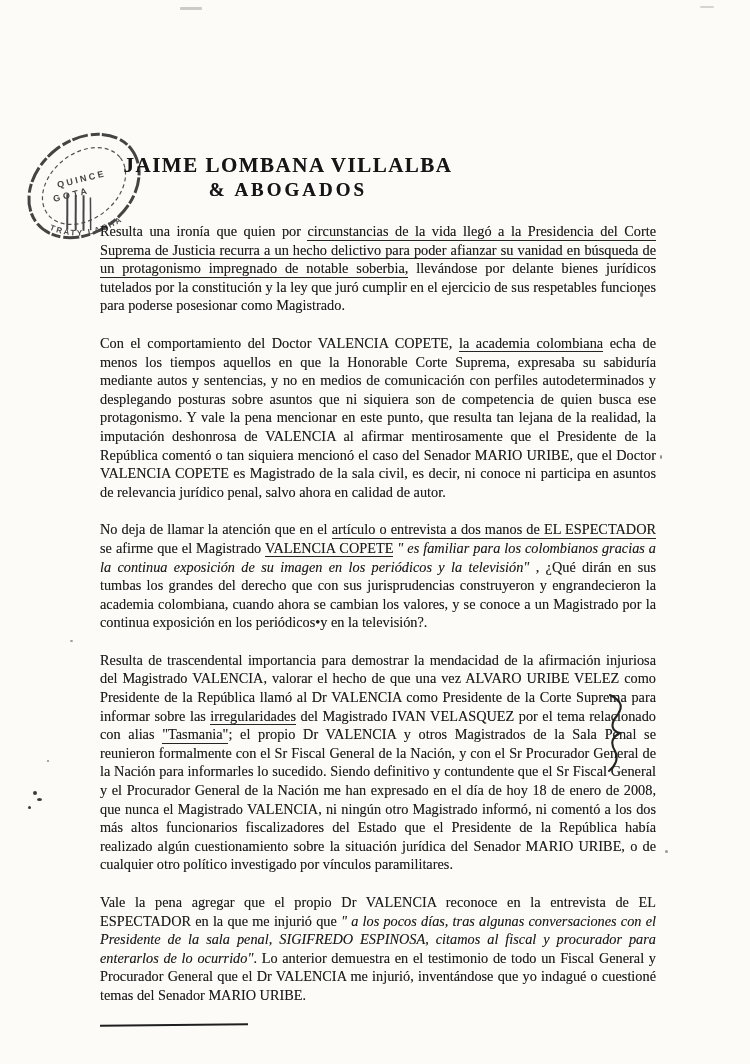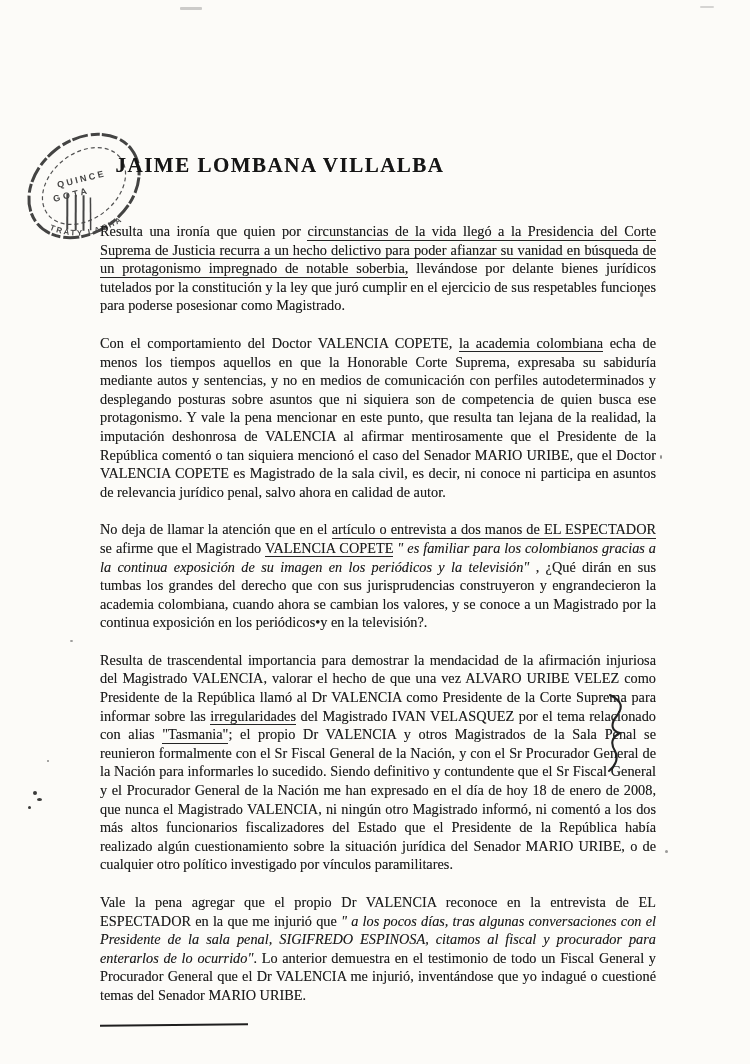--- a/index.html
+++ b/index.html
@@ -11,21 +11,21 @@
   }
   .page {
     position: relative;
     width: 750px; height: 1064px;
     background: #fcfbf8;
     color: #1c1c1c;
   }
   
   .letterhead {
     position: absolute;
-    left: 115px; top: 152px;
+    left: 123px; top: 152px;
     width: 330px;
     text-align: center;
     font-weight: bold;
     color: #161616;
     letter-spacing: 1.5px;
     line-height: 1.25;
     text-shadow: 0 0 0.5px rgba(20,20,20,0.55);
   }
   .letterhead .lh1 { font-size: 21px; white-space: nowrap; }
   .letterhead .lh2 { font-size: 19px; letter-spacing: 3px; }
@@ -93,20 +93,21 @@
       <text x="40" y="80" font-family="Liberation Sans, sans-serif" font-size="9" font-weight="bold" letter-spacing="3" fill="#2b2b2b" transform="rotate(-14 40 80)">GOTA</text>
       <path id="arcBottom" d="M 28 104 Q 72 128 118 92" fill="none" stroke="none"></path>
       <text font-family="Liberation Sans, sans-serif" font-size="8" font-weight="bold" letter-spacing="2" fill="#2f2f2f">
         <textPath href="#arcBottom" startOffset="8">TRATY LACHA</textPath>
       </text>
     </svg>
   </div>
 
   <div class="letterhead">
     <div class="lh1">JAIME LOMBANA VILLALBA</div>
+    <div class="lh2">&amp;  ABOGADOS</div>
   </div>
 
   <div class="doc-body">
   <p class="para"><span>Resulta una ironía que quien por </span><span class="u">circunstancias de la vida llegó a la Presidencia del Corte Suprema de Justicia recurra a un hecho delictivo para poder afianzar su vanidad en búsqueda de un protagonismo impregnado de notable soberbia,</span><span> llevándose por delante bienes jurídicos tutelados por la constitución y la ley que juró cumplir en el ejercicio de sus respetables funciones para poderse posesionar como Magistrado.</span></p>
       <p class="para"><span>Con el comportamiento del Doctor VALENCIA COPETE, </span><span class="u">la academia colombiana</span><span> echa de menos los tiempos aquellos en que la Honorable Corte Suprema, expresaba su sabiduría mediante autos y sentencias, y no en medios de comunicación con perfiles autodeterminados y desplegando posturas sobre asuntos que ni siquiera son de competencia de quien busca ese protagonismo. Y vale la pena mencionar en este punto, que resulta tan lejana de la realidad, la imputación deshonrosa de VALENCIA al  afirmar mentirosamente que el Presidente de la República comentó o tan siquiera mencionó el caso del Senador MARIO URIBE, que el Doctor VALENCIA COPETE es Magistrado de la sala civil, es decir,  ni conoce ni participa en asuntos de relevancia jurídico penal, salvo ahora en calidad de autor.</span></p>
       <p class="para"><span>No deja de llamar la atención que en el </span><span class="u">artículo o entrevista a dos manos de EL ESPECTADOR</span><span> se afirme que el Magistrado </span><span class="u">VALENCIA COPETE</span><span class="i"> " es familiar para los colombianos gracias a la continua exposición de su imagen en los periódicos y la televisión"</span><span> , ¿Qué dirán en sus tumbas los grandes del derecho que con sus jurisprudencias construyeron y engrandecieron la academia colombiana, cuando ahora se cambian los valores, y  se conoce a un Magistrado por la continua exposición en los periódicos•y en la televisión?.</span></p>
       <p class="para"><span>Resulta de trascendental importancia para demostrar la mendacidad de la afirmación injuriosa del Magistrado VALENCIA, valorar el hecho de que una vez ALVARO URIBE VELEZ como Presidente de la República llamó al Dr VALENCIA como Presidente de la Corte Suprema para informar sobre las </span><span class="u">irregularidades</span><span> del Magistrado IVAN VELASQUEZ por el tema  relacionado con alias </span><span class="u">"Tasmania"</span><span>; el propio Dr VALENCIA y otros Magistrados de la Sala Penal se reunieron formalmente con el Sr Fiscal General de la Nación, y con el Sr Procurador General de la Nación para informarles lo sucedido. Siendo definitivo y contundente que el Sr Fiscal General y el Procurador General de la Nación me han expresado en el día de hoy 18 de enero de 2008, que nunca el Magistrado VALENCIA, ni ningún otro Magistrado informó, ni comentó a los dos más altos funcionarios fiscalizadores del Estado que el Presidente de la República había realizado algún cuestionamiento sobre la situación jurídica del Senador MARIO URIBE, o de cualquier otro político investigado por vínculos paramilitares.</span></p>
       <p class="para"><span>Vale la pena agregar que el propio Dr VALENCIA reconoce en la entrevista de EL ESPECTADOR en la que me injurió que </span><span class="i">" a los pocos días, tras algunas conversaciones con el Presidente de la sala penal, SIGIFREDO ESPINOSA, citamos al fiscal y procurador para enterarlos de lo ocurrido"</span><span>. Lo anterior demuestra en el testimonio de todo un Fiscal General y Procurador General que el Dr VALENCIA me injurió, inventándose que yo indagué o cuestioné temas del Senador MARIO URIBE.</span></p>
       <div class="end-underline"></div>
     </div>

